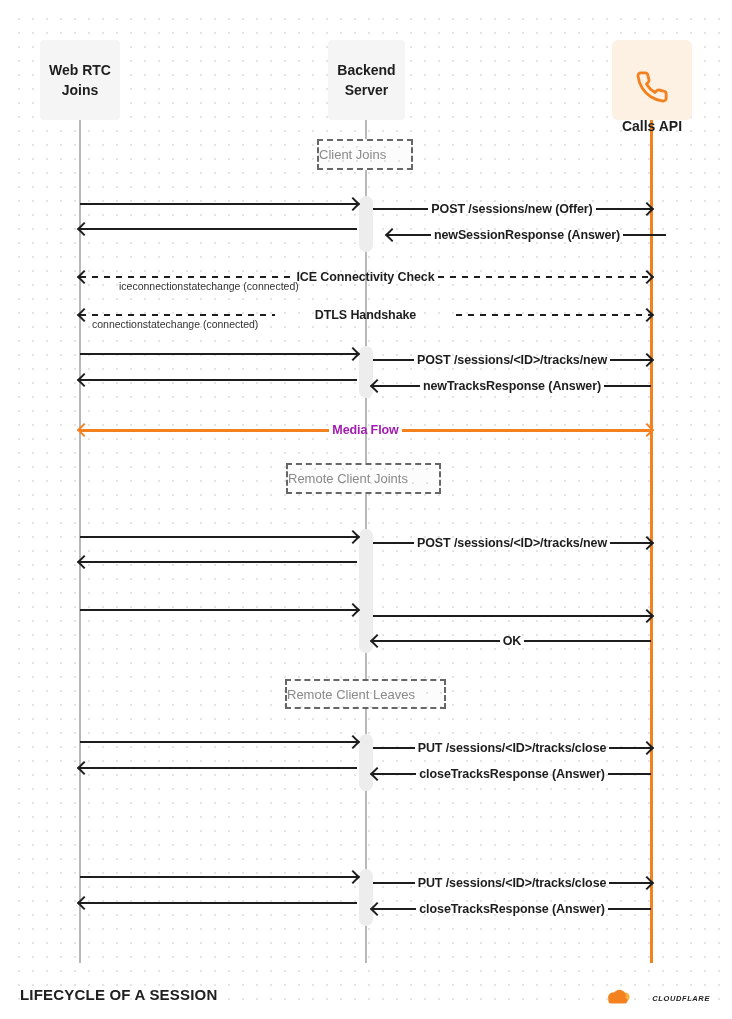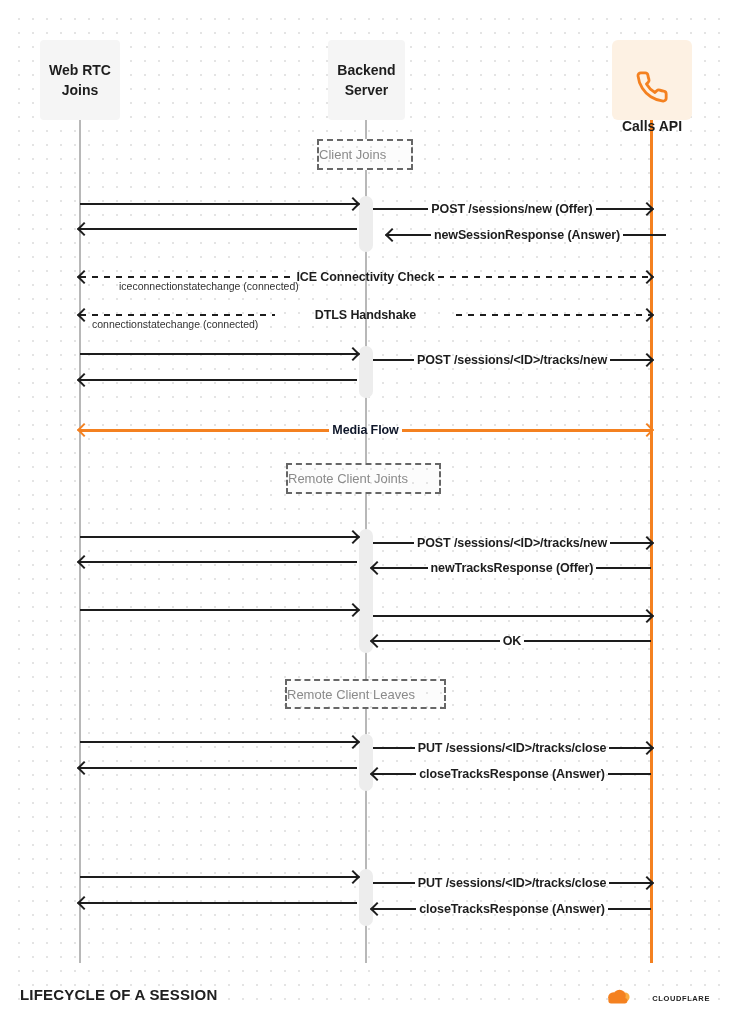--- a/index.html
+++ b/index.html
@@ -22,31 +22,31 @@
   
   .arrow{position:absolute;height:2px;background:#1d1d1d;}
   .larrow{position:absolute;height:16px;display:flex;align-items:center;}
   .seg{flex:1;height:2px;background:#1d1d1d;min-width:0;}
   .seg.dash{background:repeating-linear-gradient(90deg,#1d1d1d 0 6px,transparent 6px 12px);}
   .lbl{font-weight:700;font-size:12.5px;letter-spacing:-0.1px;color:#1d1d1d;padding:0 3px;white-space:nowrap;line-height:1;}
   .chev{position:absolute;width:8px;height:8px;border-top:2.5px solid #1d1d1d;border-right:2.5px solid #1d1d1d;top:50%;}
   .chev.right{right:0;transform:translate(1px,-50%) rotate(45deg);}
   .chev.left{left:0;transform:translate(-1px,-50%) rotate(-135deg);}
   .orangeflow .seg{background:#f48120;height:3px;}
-  .orangeflow .lbl{color:#0f172a;}
+  .orangeflow .lbl{color:#a21caf;}
   .orangeflow .chev{border-color:#f48120;}
   
   .section{position:absolute;border:2px dashed #666666;background-color:#fcfcfc;
            background-image:radial-gradient(#e4e4e4 1.1px, transparent 1.1px);background-size:14px 14px;
            display:flex;align-items:center;justify-content:flex-start;
            font-size:13px;font-weight:500;color:#8a8a8a;box-sizing:border-box;}
   .sublabel{position:absolute;font-size:10.5px;color:#333333;white-space:nowrap;}
   
   .footer-title{position:absolute;left:20px;top:986px;font-size:15px;font-weight:700;color:#202020;letter-spacing:0.2px;}
-  .brand{position:absolute;right:22px;top:989px;display:flex;align-items:center;gap:20px;}
+  .brand{position:absolute;right:22px;top:989px;display:flex;align-items:center;gap:20px;font-style:italic;}
   .brand-text{font-size:7.5px;font-weight:700;letter-spacing:0.6px;color:#222222;}
 </style>
 </head>
 <body>
 
 <div class="page">
   <div class="dots"></div>
 
   <div class="lifeline" style="left:79px;"></div>
   <div class="lifeline" style="left:365px;"></div>
@@ -123,20 +123,26 @@
   <div class="larrow" style="left:373px;top:352px;width:278px;">
     <span class="seg"></span>
       <span class="lbl">POST /sessions/&lt;ID&gt;/tracks/new</span>
       <span class="seg"></span>
     <span class="chev right"></span>
   </div>
 
   <div class="arrow" style="left:80px;top:379px;width:277px;">
       <span class="chev left"></span>
     </div>
+  <div class="larrow" style="left:373px;top:378px;width:278px;">
+    <span class="seg"></span>
+      <span class="lbl">newTracksResponse (Answer)</span>
+      <span class="seg"></span>
+    <span class="chev left"></span>
+  </div>
 
   <div class="larrow orangeflow" style="left:80px;top:422px;width:571px;">
     <span class="seg"></span>
       <span class="lbl">Media Flow</span>
       <span class="seg"></span>
     <span class="chev left"></span>
     <span class="chev right"></span>
   </div>
 
   <div class="section" style="left:286px;top:463px;width:155px;height:31px;background-position:-274px -451px;">
@@ -149,26 +155,20 @@
   <div class="larrow" style="left:373px;top:535px;width:278px;">
     <span class="seg"></span>
       <span class="lbl">POST /sessions/&lt;ID&gt;/tracks/new</span>
       <span class="seg"></span>
     <span class="chev right"></span>
   </div>
 
   <div class="arrow" style="left:80px;top:561px;width:277px;">
       <span class="chev left"></span>
     </div>
-  <div class="larrow" style="left:373px;top:560px;width:278px;">
-    <span class="seg"></span>
-      <span class="lbl">newTracksResponse (Offer)</span>
-      <span class="seg"></span>
-    <span class="chev left"></span>
-  </div>
 
   <div class="arrow" style="left:80px;top:609px;width:277px;">
       <span class="chev right"></span>
     </div>
   <div class="larrow" style="left:373px;top:608px;width:278px;">
     <span class="seg"></span>
       <span class="seg"></span>
     <span class="chev right"></span>
   </div>
 

